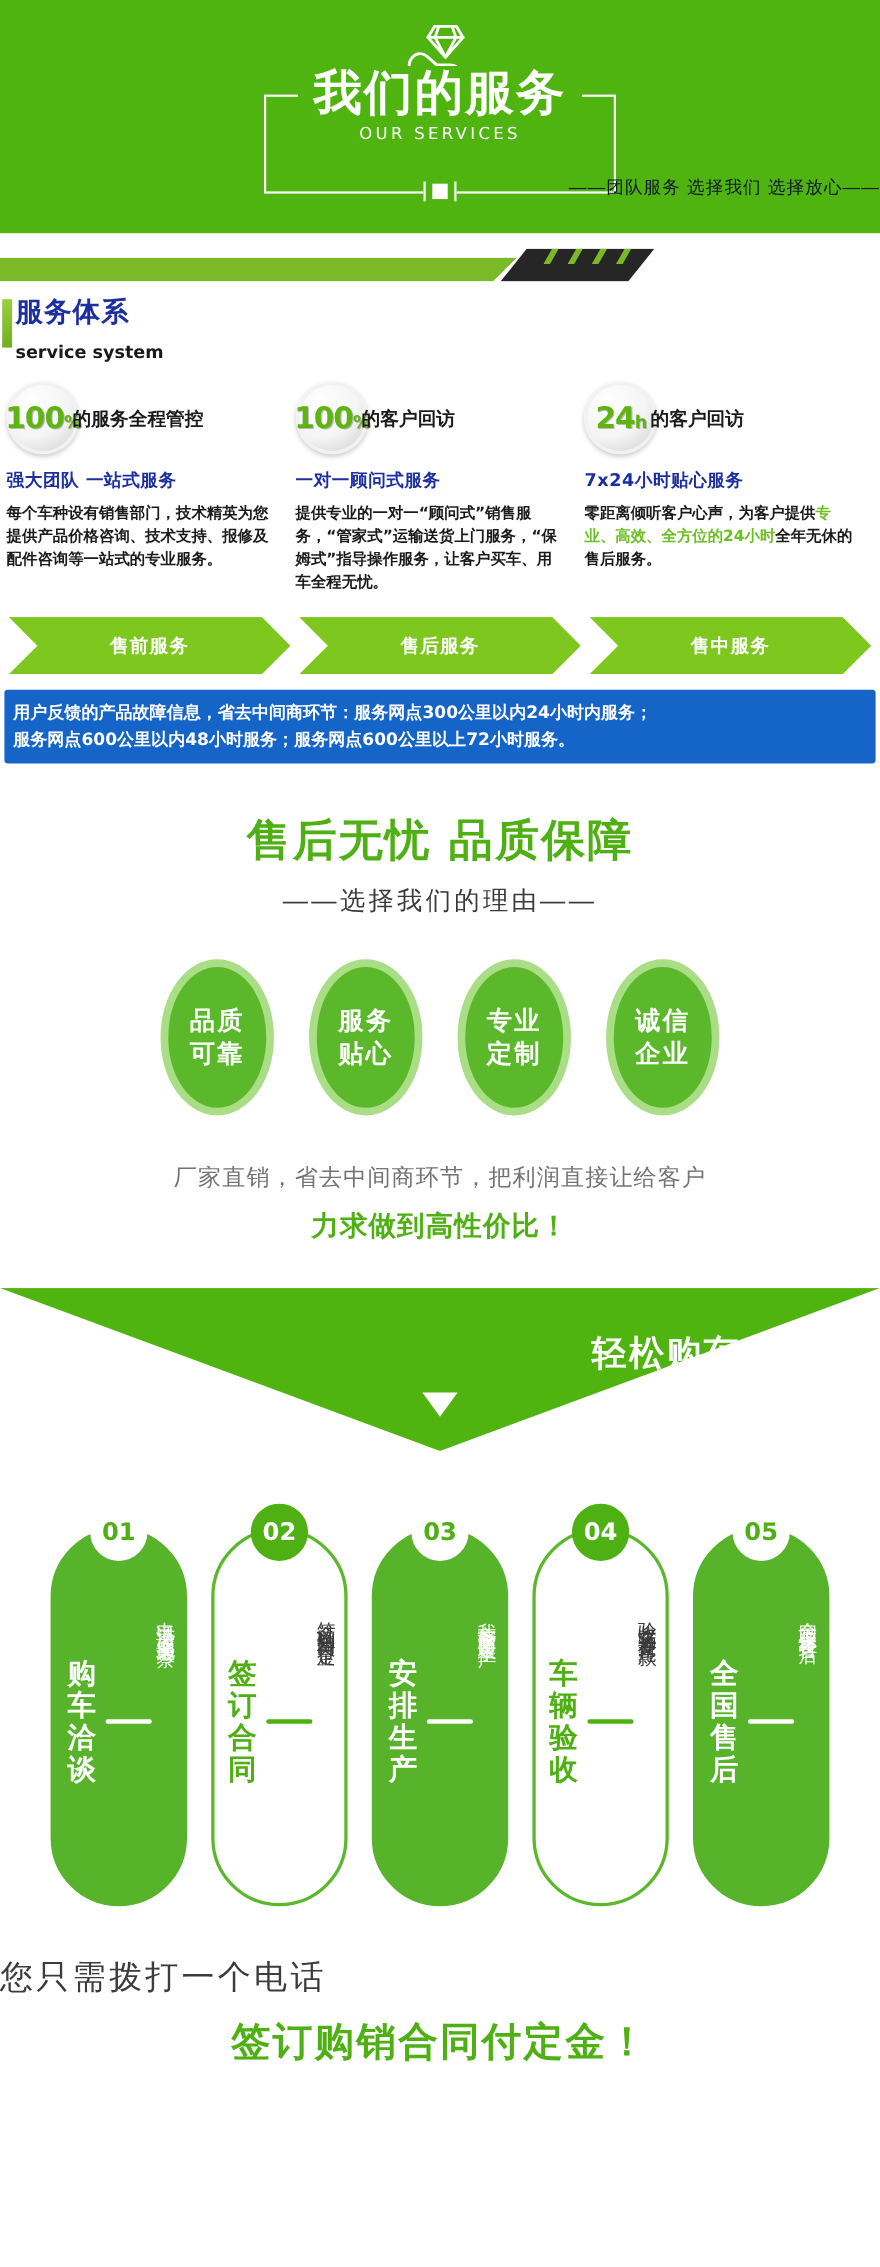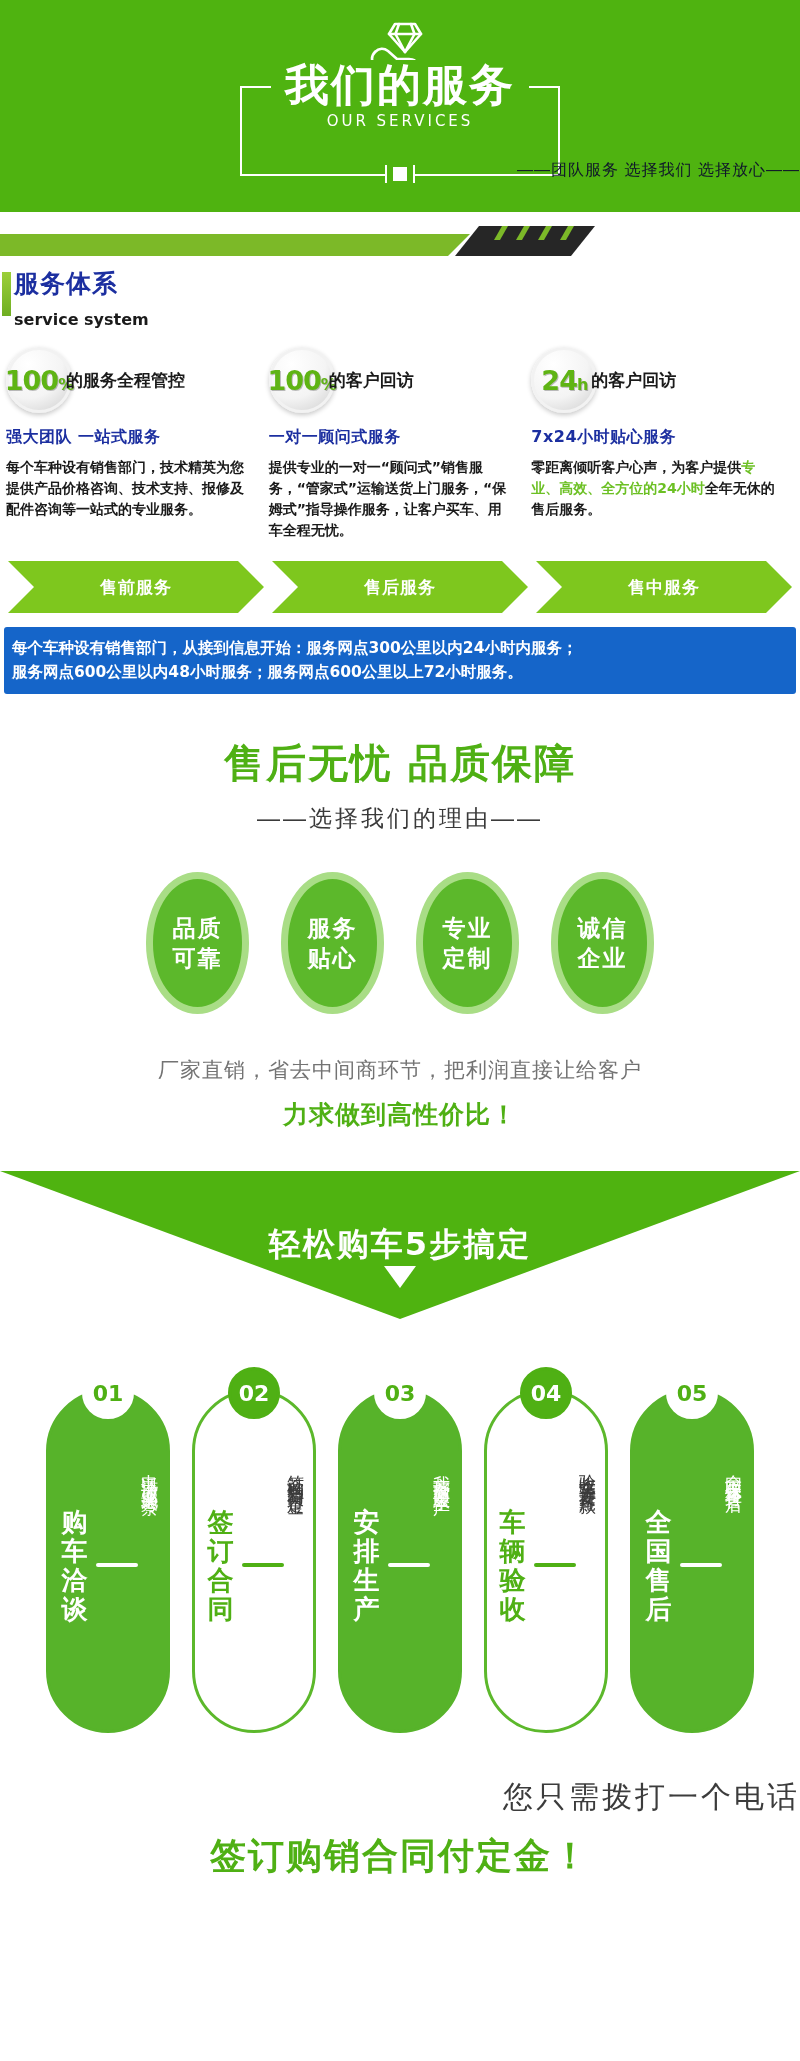--- a/index.html
+++ b/index.html
@@ -156,21 +156,21 @@
     font-family:"DejaVu Sans","Liberation Sans",sans-serif;
   }
 
   
   .bigarrow{position:relative;margin-top:40px;height:150px;}
   .bigarrow-tri{
     width:800px;height:148px;background:#4fb310;
     clip-path:polygon(0 0, 100% 0, 50% 100%);
   }
   .bigarrow-text{
-    position:absolute;left:0;right:0;top:52px;text-align:center;
+    position:absolute;left:0;right:0;top:38px;text-align:right;
     color:#ffffff;font-size:32px;font-weight:bold;letter-spacing:2px;
     font-family:"DejaVu Sans","Liberation Sans",sans-serif;
   }
   .bigarrow-chevron{
     position:absolute;left:50%;transform:translateX(-50%);top:95px;
     width:0;height:0;border-left:16px solid transparent;border-right:16px solid transparent;
     border-top:22px solid #ffffff;
   }
 
   
@@ -206,21 +206,21 @@
   .step.filled .step-rule{background:#ffffff;}
   .step.filled .step-desc{color:#ffffff;}
   
   .step.outline .step-badge{background:#4fb014;color:#ffffff;border:3px solid #4fb014;}
   .step.outline .step-body{background:#ffffff;border:3px solid #5cb82b;}
   .step.outline .step-head{color:#4fb014;}
   .step.outline .step-rule{background:#4fb014;}
   .step.outline .step-desc{color:#3a3a3a;}
 
   
-  .foot1{text-align:right;margin-top:44px;font-size:30px;color:#3c3c3c;letter-spacing:3px;}
+  .foot1{text-align:left;margin-top:44px;font-size:30px;color:#3c3c3c;letter-spacing:3px;}
   .foot2{
     text-align:center;margin-top:14px;padding-bottom:34px;
     font-size:36px;font-weight:bold;color:#4fb014;letter-spacing:2px;
     font-family:"DejaVu Sans","Liberation Sans",sans-serif;
   }
 </style>
 </head>
 <body>
 
 <div class="page">
@@ -304,21 +304,21 @@
       </div>
     <div class="arrow">
         <span>售后服务</span>
       </div>
     <div class="arrow">
         <span>售中服务</span>
       </div>
   </div>
 
   <div class="bluebar">
-    <div>每个车种设有销售部门，从接到信息开始：服务网点300公里以内24小时内服务；</div>
+    <div>用户反馈的产品故障信息，省去中间商环节：服务网点300公里以内24小时内服务；</div>
     <div>服务网点600公里以内48小时服务；服务网点600公里以上72小时服务。</div>
   </div>
 
   <div class="reasons-title">售后无忧 品质保障</div>
   <div class="reasons-sub">——选择我们的理由——</div>
 
   <div class="ovals">
     <div class="oval">
       <span>品质</span>
       <span>可靠</span>

